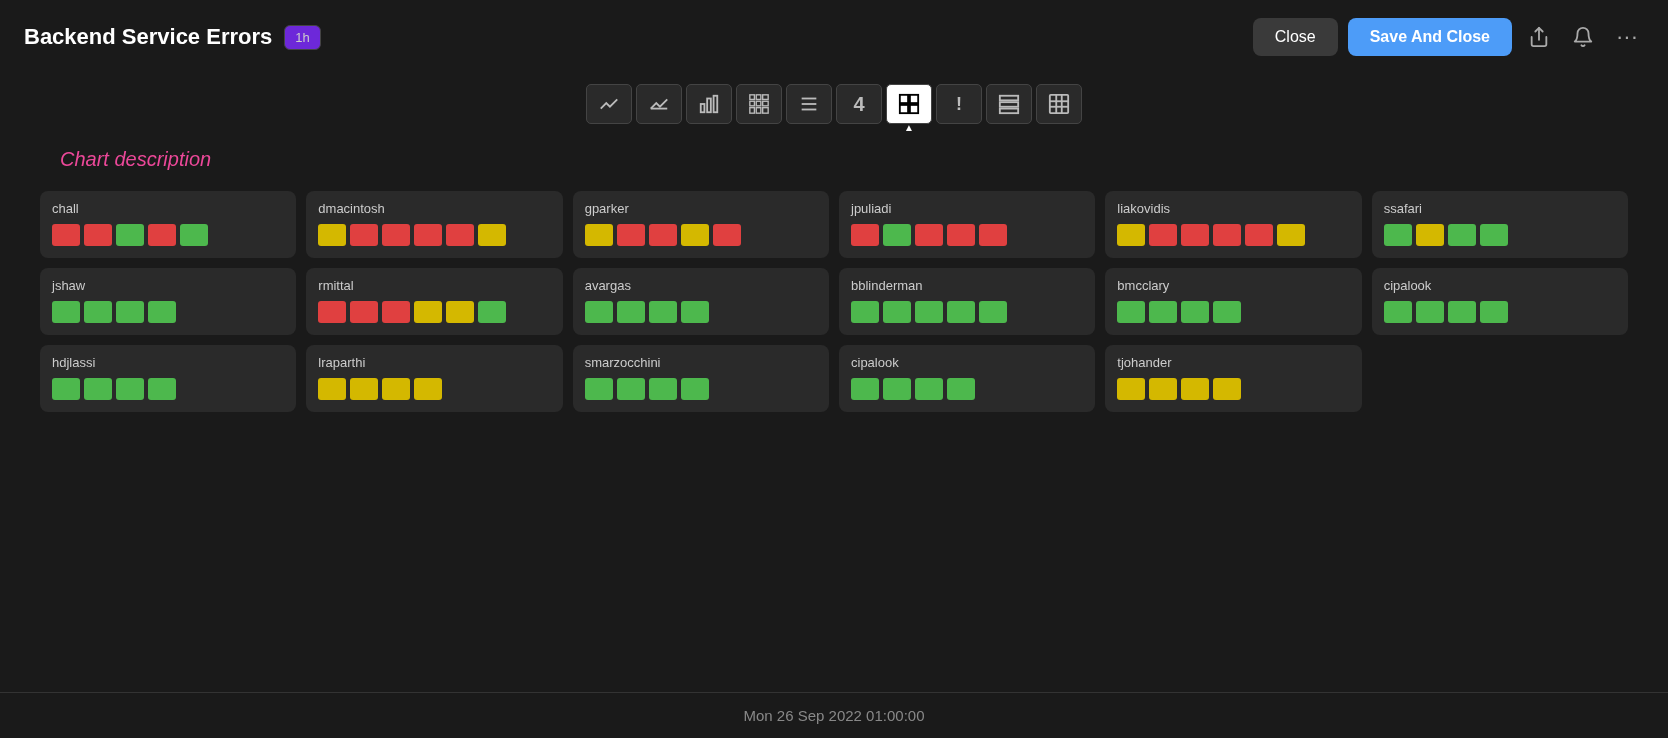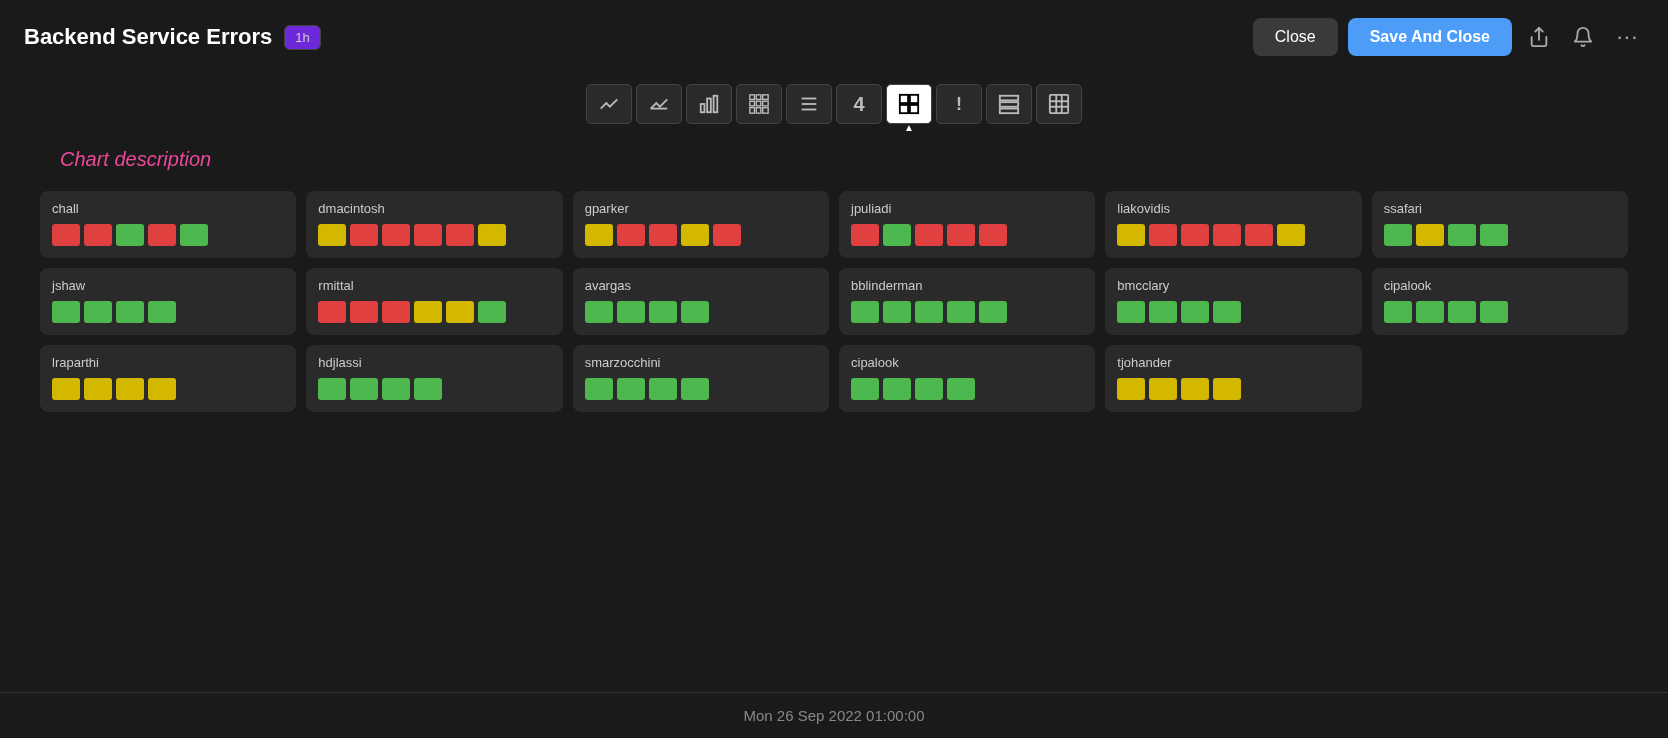--- a/index.html
+++ b/index.html
@@ -367,35 +367,35 @@
     <div class="grid-card">
       <div class="card-label">cipalook</div>
       <div class="card-blocks">
         <div class="block green"></div>
         <div class="block green"></div>
         <div class="block green"></div>
         <div class="block green"></div>
       </div>
     </div>
     <div class="grid-card">
+      <div class="card-label">hdjlassi</div>
+      <div class="card-blocks">
+        <div class="block green"></div>
+        <div class="block green"></div>
+        <div class="block green"></div>
+        <div class="block green"></div>
+      </div>
+    </div>
+    <div class="grid-card">
       <div class="card-label">lraparthi</div>
       <div class="card-blocks">
         <div class="block yellow"></div>
         <div class="block yellow"></div>
         <div class="block yellow"></div>
         <div class="block yellow"></div>
-      </div>
-    </div>
-    <div class="grid-card">
-      <div class="card-label">hdjlassi</div>
-      <div class="card-blocks">
-        <div class="block green"></div>
-        <div class="block green"></div>
-        <div class="block green"></div>
-        <div class="block green"></div>
       </div>
     </div>
     <div class="grid-card">
       <div class="card-label">smarzocchini</div>
       <div class="card-blocks">
         <div class="block green"></div>
         <div class="block green"></div>
         <div class="block green"></div>
         <div class="block green"></div>
       </div>

